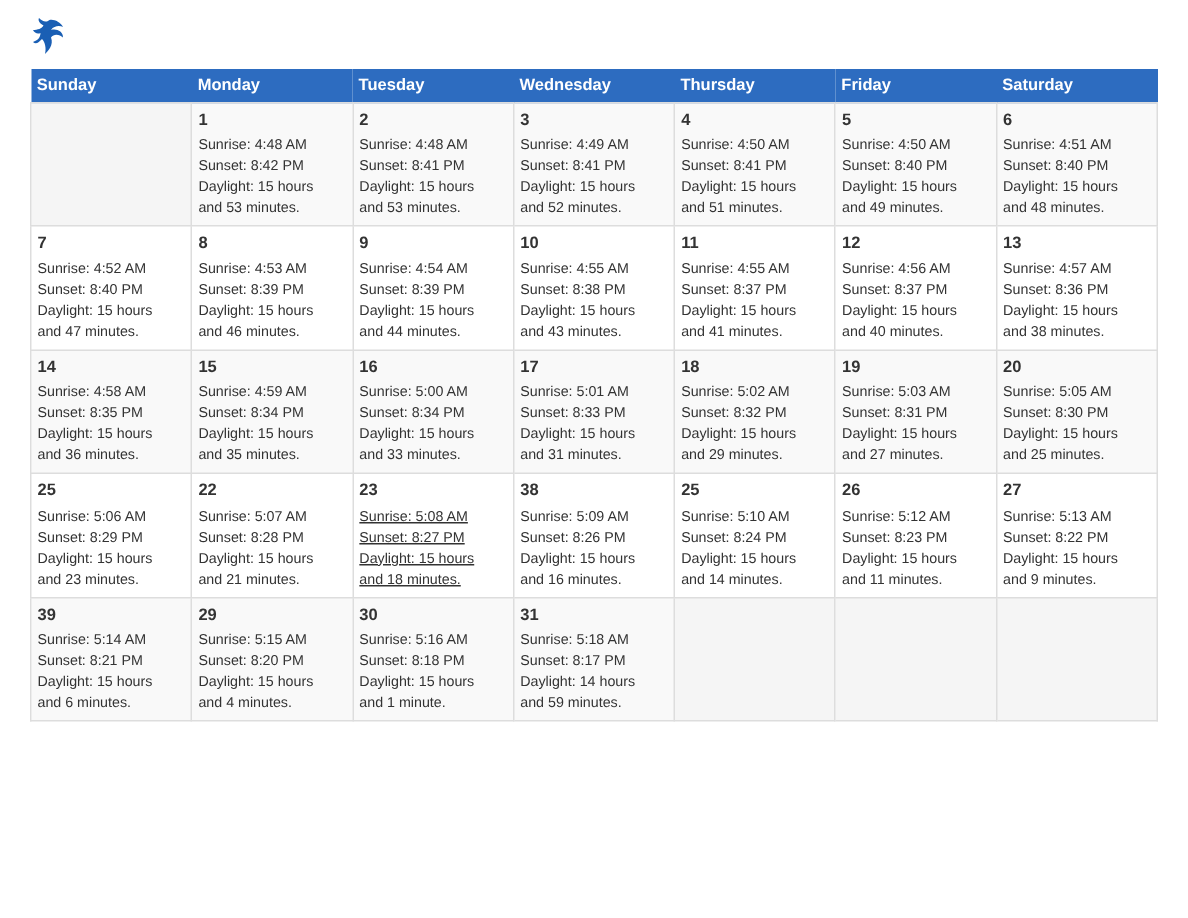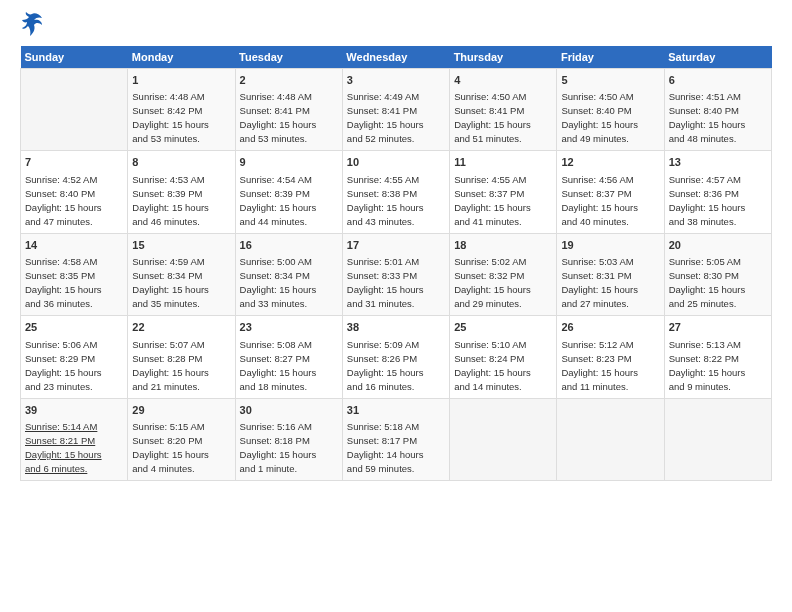--- a/index.html
+++ b/index.html
@@ -217,21 +217,21 @@
         </tr>
         <tr>
           <td><span class="day-num">25</span><span class="day-detail" style="white-space: pre-line;">Sunrise: 5:06 AM
 Sunset: 8:29 PM
 Daylight: 15 hours
 and 23 minutes.</span></td>
           <td><span class="day-num">22</span><span class="day-detail" style="white-space: pre-line;">Sunrise: 5:07 AM
 Sunset: 8:28 PM
 Daylight: 15 hours
 and 21 minutes.</span></td>
-          <td><span class="day-num">23</span><span class="day-detail" style="white-space: pre-line;">Sunrise: 5:08 AM
+          <td><span class="day-num">23</span><span class="day-detail" style="white-space: pre-line; text-decoration: underline;">Sunrise: 5:08 AM
 Sunset: 8:27 PM
 Daylight: 15 hours
 and 18 minutes.</span></td>
           <td><span class="day-num">38</span><span class="day-detail" style="white-space: pre-line; margin-top: 48px;">Sunrise: 5:09 AM
 Sunset: 8:26 PM
 Daylight: 15 hours
 and 16 minutes.</span></td>
           <td><span class="day-num">25</span><span class="day-detail" style="white-space: pre-line;">Sunrise: 5:10 AM
 Sunset: 8:24 PM
 Daylight: 15 hours
@@ -239,21 +239,21 @@
           <td><span class="day-num">26</span><span class="day-detail" style="white-space: pre-line;">Sunrise: 5:12 AM
 Sunset: 8:23 PM
 Daylight: 15 hours
 and 11 minutes.</span></td>
           <td><span class="day-num">27</span><span class="day-detail" style="white-space: pre-line; margin-top: 15px;">Sunrise: 5:13 AM
 Sunset: 8:22 PM
 Daylight: 15 hours
 and 9 minutes.</span></td>
         </tr>
         <tr>
-          <td><span class="day-num">39</span><span class="day-detail" style="white-space: pre-line; text-decoration: underline;">Sunrise: 5:14 AM
+          <td><span class="day-num">39</span><span class="day-detail" style="white-space: pre-line;">Sunrise: 5:14 AM
 Sunset: 8:21 PM
 Daylight: 15 hours
 and 6 minutes.</span></td>
           <td><span class="day-num">29</span><span class="day-detail" style="white-space: pre-line;">Sunrise: 5:15 AM
 Sunset: 8:20 PM
 Daylight: 15 hours
 and 4 minutes.</span></td>
           <td><span class="day-num">30</span><span class="day-detail" style="white-space: pre-line;">Sunrise: 5:16 AM
 Sunset: 8:18 PM
 Daylight: 15 hours

